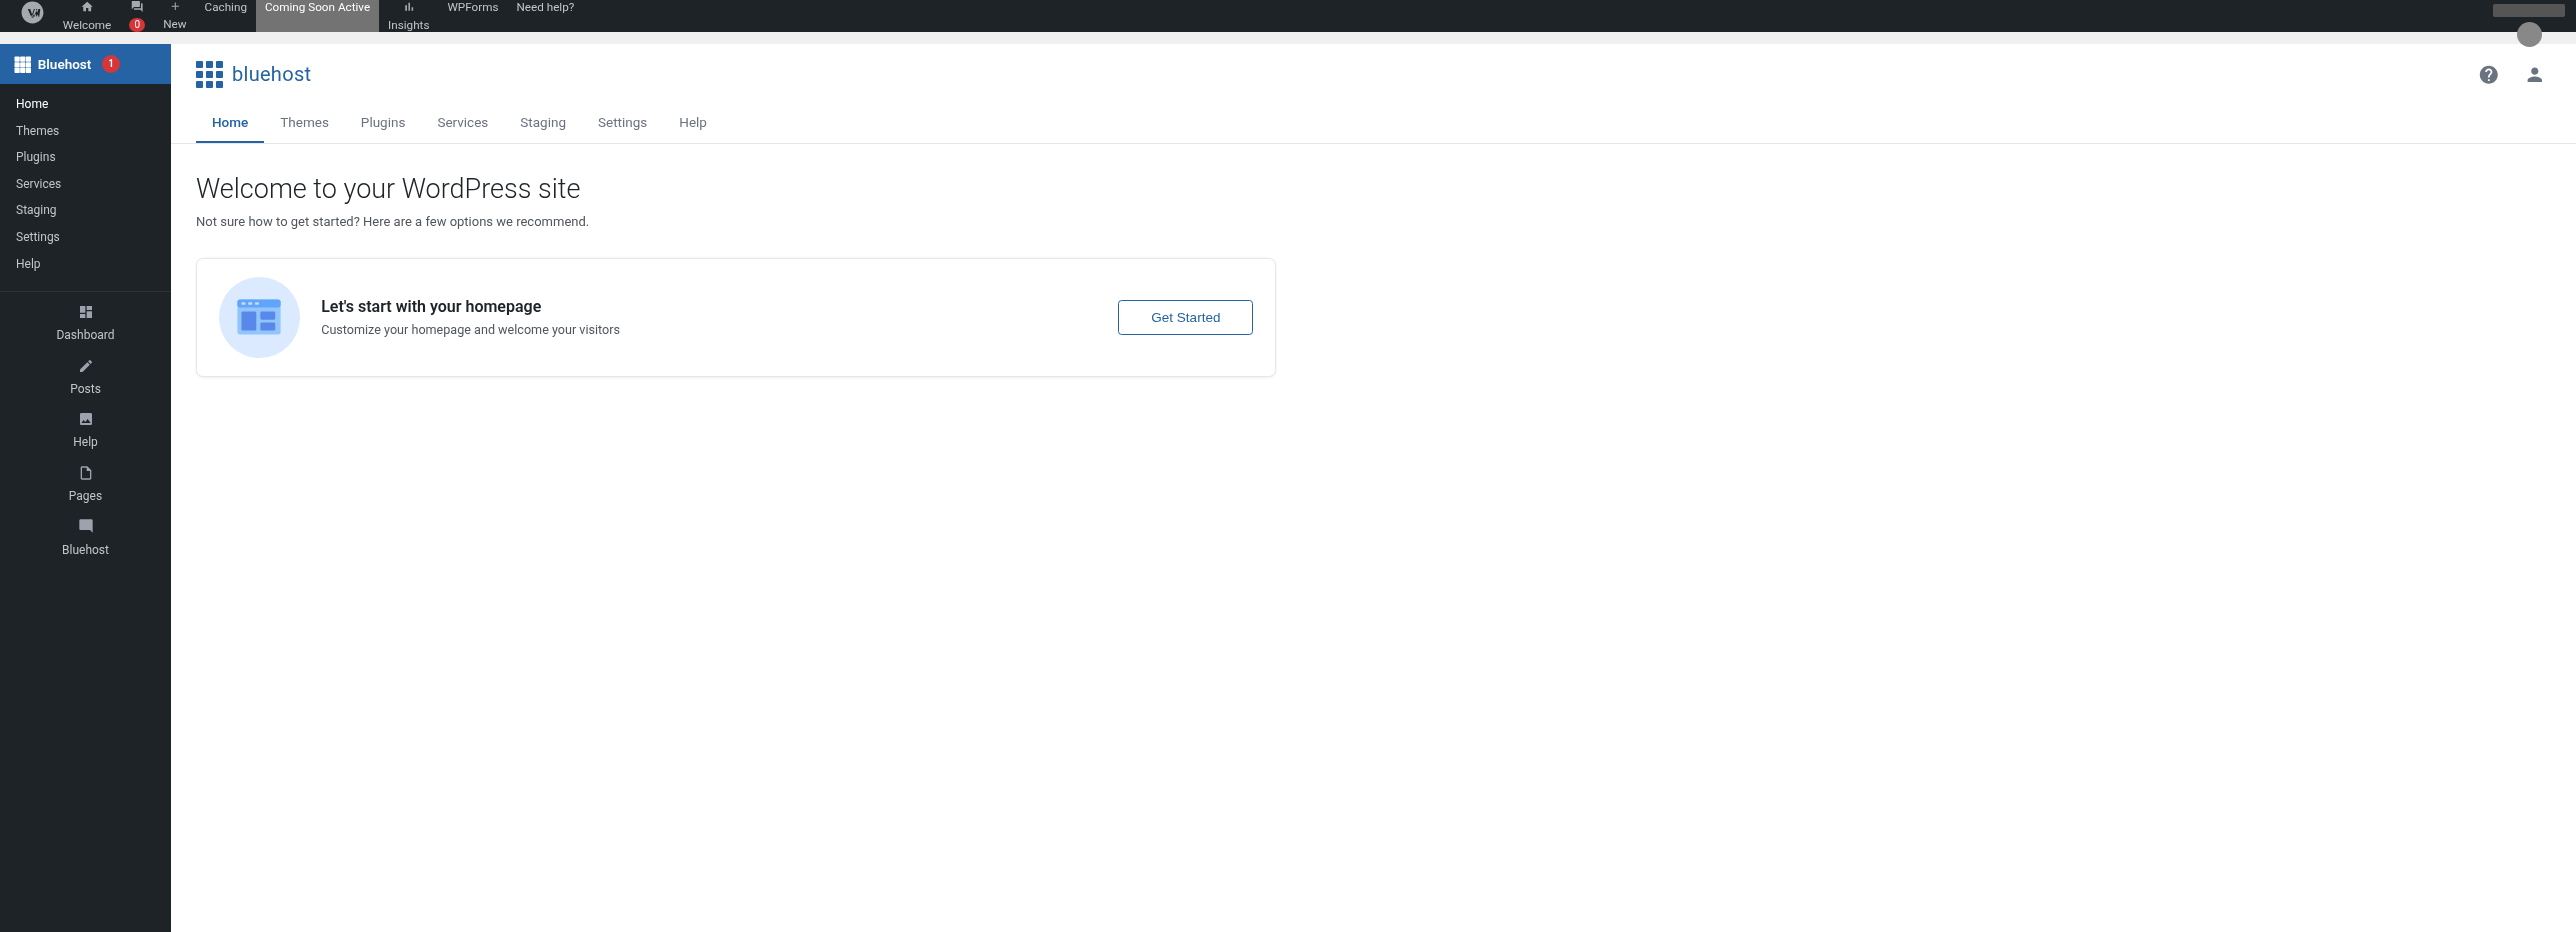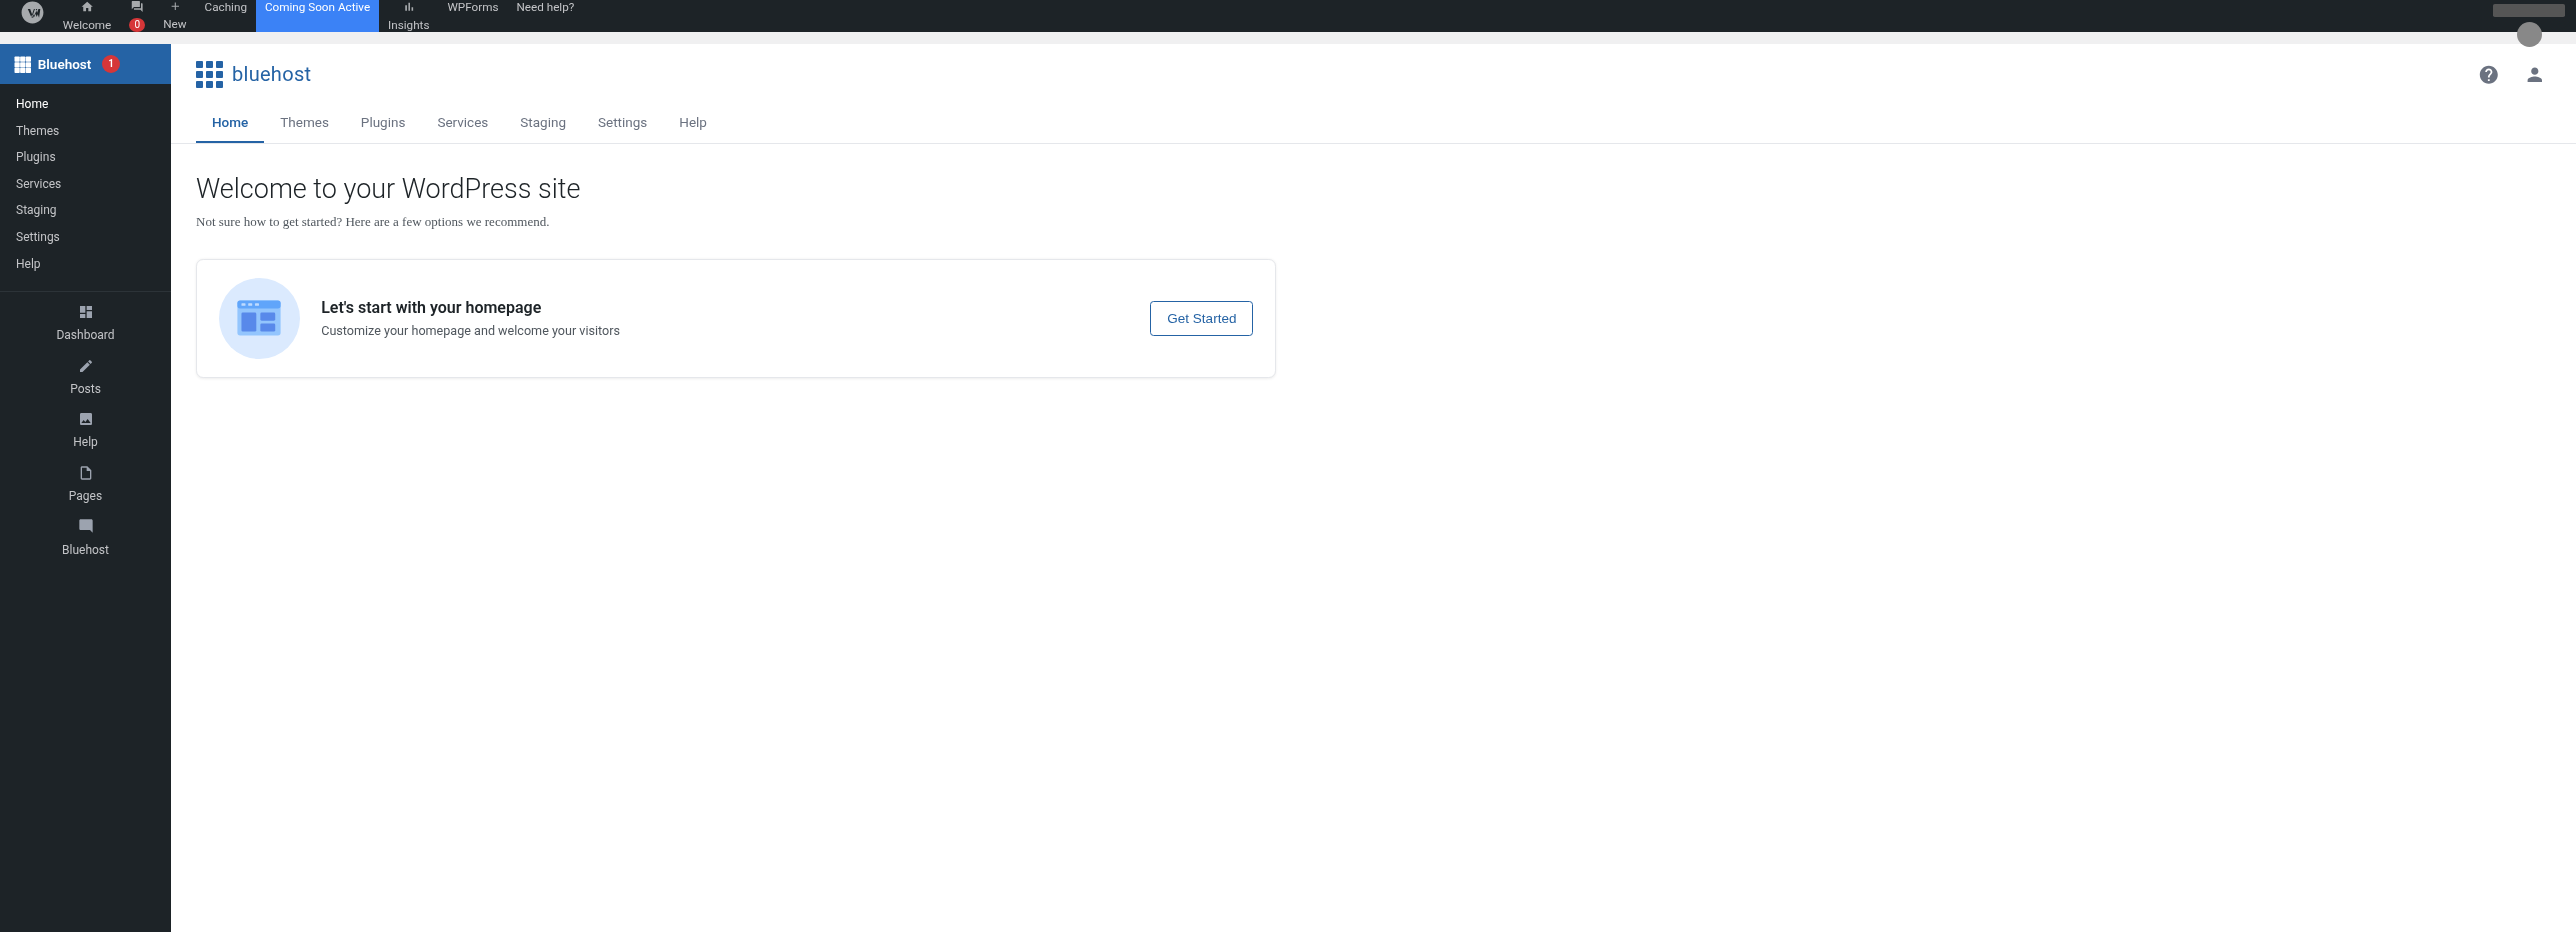--- a/index.html
+++ b/index.html
@@ -25,21 +25,21 @@
       padding: 0 9px;
       height: 32px;
       display: flex;
       align-items: center;
       gap: 4.5px;
       font-size: 11.7px;
       cursor: pointer;
       white-space: nowrap;
       flex-direction: column;
     }
-    .adminbar-item.active { background: #3b82f6; color: #fff; }
+    .adminbar-item.active { background: #737373; color: #fff; }
     .adminbar-logo { width: 25px; height: 25px; }
     .adminbar-spacer { flex: 1; }
     .adminbar-howdy { margin-left: auto; color: #c3c4c7; font-size: 11.7px; display: flex; align-items: center; gap: 5.4px; flex-direction: column; }
     .comment-count-badge {
       background: #d63638;
       color: #fff;
       border-radius: 50%;
       width: 16px;
       height: 16px;
       font-size: 10px;
@@ -215,21 +215,20 @@
     .welcome-title {
       font-size: 27px;
       font-weight: 300;
       color: #1d2327;
       margin-bottom: 9px;
     }
     .welcome-subtitle {
       font-size: 13px;
       color: #50575e;
       margin-bottom: 29px;
-      font-family: Liberation Serif, serif;
     }
 
     
     .card-row {
       display: flex;
       align-items: center;
       background: #fff;
       border: 0.9px solid #e5e7eb;
       border-radius: 7.2px;
       padding: 18px 21.6px;
@@ -256,21 +255,21 @@
       margin-bottom: 5.4px;
     }
     .card-desc {
       font-size: 12.6px;
       color: #50575e;
     }
     .get-started-btn {
       background: #fff;
       border: 1.8px solid #2563a5;
       color: #2563a5;
-      padding: 9px 16px;
+      padding: 9px 32px;
       font-size: 13.5px;
       font-weight: 500;
       border-radius: 3.6px;
       cursor: pointer;
       white-space: nowrap;
       margin-left: auto;
     }
   </style>
 </head>
 <body>

